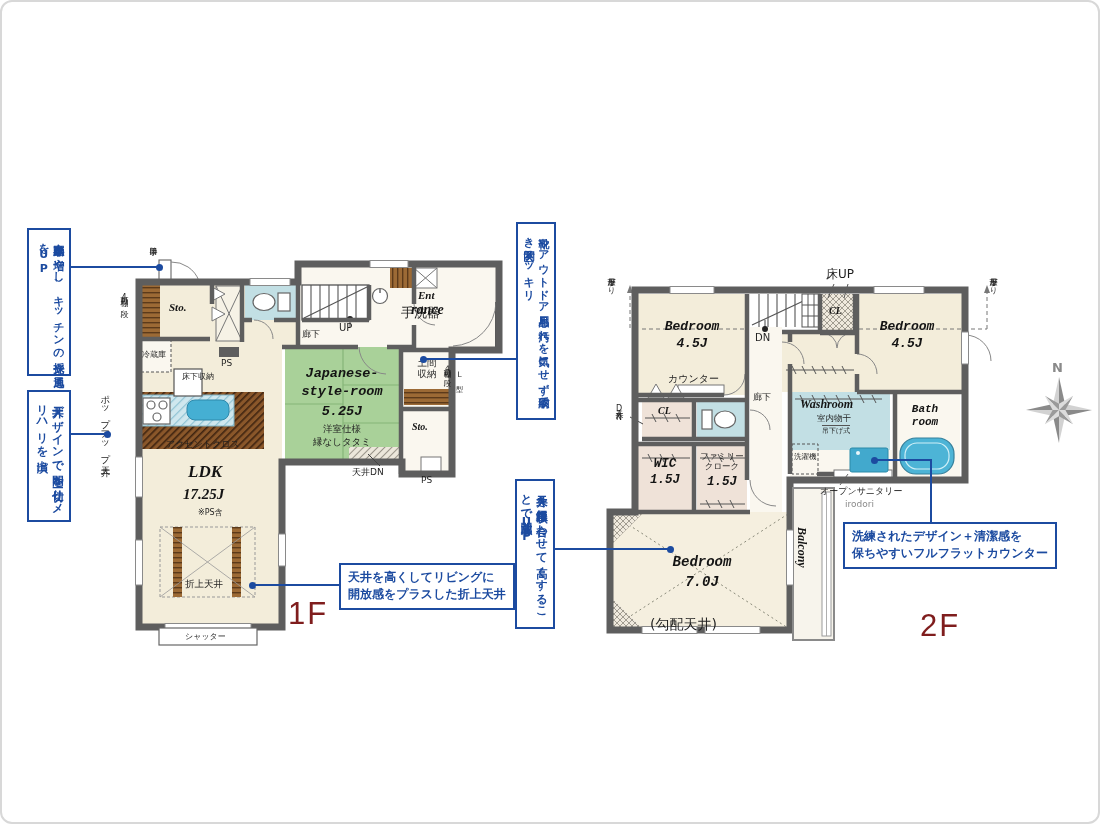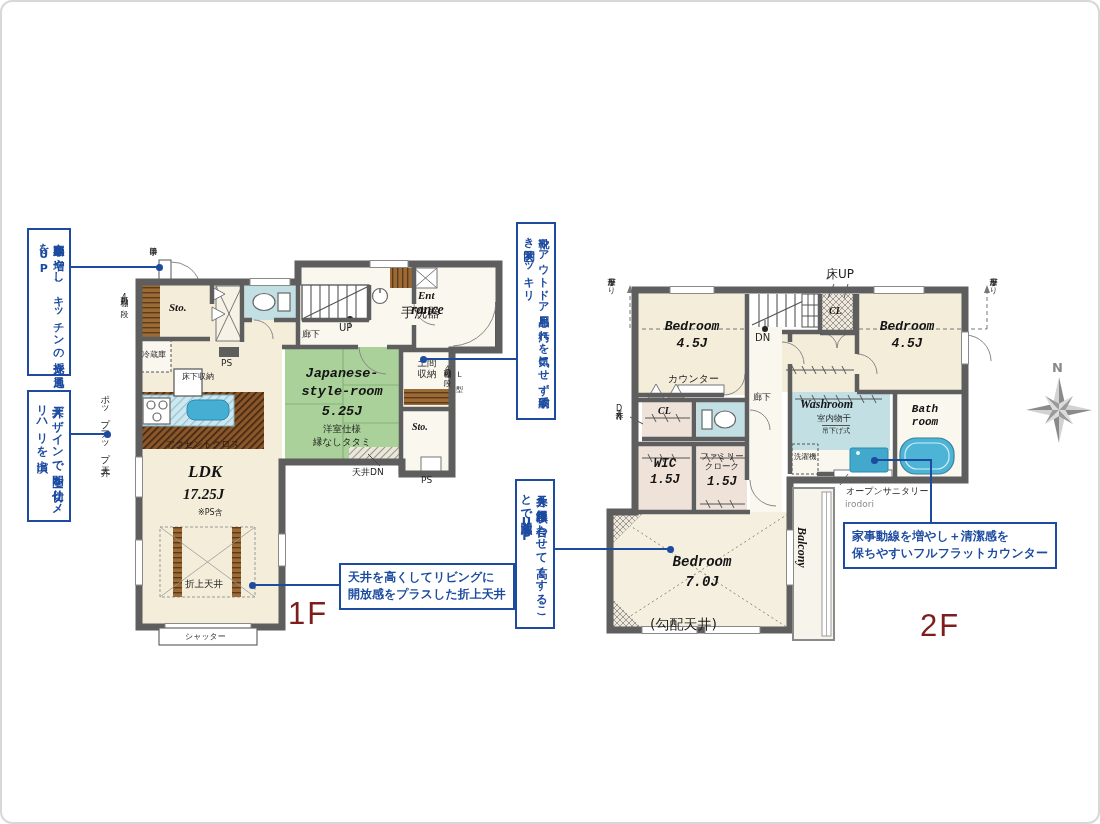--- a/index.html
+++ b/index.html
@@ -405,39 +405,39 @@
   <div class="lbl serif center" style="left:638px;top:471px;width:50px;font-size:12.5px;">1.5J</div>
   <div class="lbl center" style="left:695px;top:450px;width:50px;font-size:8.5px;letter-spacing:0;">ファミリー
 クローク</div>
   <div class="lbl serif center" style="left:695px;top:473px;width:50px;font-size:12.5px;">1.5J</div>
   <div class="lbl serif" style="left:798px;top:395px;font-size:12px;">Washroom</div>
   <div class="lbl" style="left:815px;top:411px;font-size:8.5px;">室内物干</div>
   <div class="lbl" style="left:820px;top:423px;font-size:7px;border-top:1px solid #555;padding-top:1px;">吊下げ式</div>
   <div class="lbl" style="left:792px;top:450px;font-size:7.5px;letter-spacing:0;">洗濯機</div>
   <div class="lbl serif center" style="left:898px;top:401px;width:50px;font-size:11px;">Bath
 room</div>
-  <div class="lbl" style="left:818px;top:484px;font-size:9px;margin-left:26px;">オープンサニタリー</div>
+  <div class="lbl" style="left:818px;top:484px;font-size:9px;">オープンサニタリー</div>
   <div class="lbl gray" style="left:843px;top:497px;font-size:9px;">irodori</div>
   <div class="lbl serif center" style="left:640px;top:552px;width:120px;font-size:14px;">Bedroom</div>
   <div class="lbl serif center" style="left:640px;top:572px;width:120px;font-size:14px;">7.0J</div>
   <div class="lbl" style="left:648px;top:614px;font-size:14px;text-align:center;">(勾配天井)</div>
   <div class="lbl serif" style="left:793px;top:525px;font-size:12px;writing-mode:vertical-rl;">Balcony</div>
   <div class="lbl floor-big" style="left:918px;top:605px;">2F</div>
   <div class="lbl" style="left:1050px;top:358px;font-size:13px;font-weight:bold;color:#8a8a8a;">N</div>
 
   <div class="note-v" style="left:25px;top:226px;width:44px;height:148px;">家事動線を増やし、キッチンの採光や通風をUP</div>
   <div class="note-v" style="left:25px;top:388px;width:44px;height:132px;font-size:11.5px;">天井デザインで空間を仕切りメリハリを演出</div>
   <div class="note-v" style="left:514px;top:220px;width:40px;height:198px;">靴やアウトドア用品も汚れを気にせず収納でき玄関スッキリ</div>
   <div class="note-v" style="left:513px;top:477px;width:40px;height:150px;font-size:11.5px;">天井を屋根形状に合わせて高くすることで開放感UP</div>
   <div class="note-h" style="left:337px;top:561px;">
     <div>天井を高くしてリビングに</div>
     <div>開放感をプラスした折上天井</div>
   </div>
   <div class="note-h" style="left:841px;top:520px;">
-    <div>家事動線を増やし＋清潔感を</div>
+    <div>洗練されたデザイン＋清潔感を</div>
     <div>保ちやすいフルフラットカウンター</div>
   </div>
 
   <div class="cline" style="left:69px;top:264px;width:88px;height:2px;"></div>
   <div class="cdot" style="left:157px;top:265px;"></div>
   <div class="cline" style="left:69px;top:431px;width:37px;height:2px;"></div>
   <div class="cdot" style="left:105px;top:432px;"></div>
   <div class="cline" style="left:250px;top:582px;width:87px;height:2px;"></div>
   <div class="cdot" style="left:250px;top:583px;"></div>
   <div class="cline" style="left:421px;top:356px;width:93px;height:2px;"></div>

